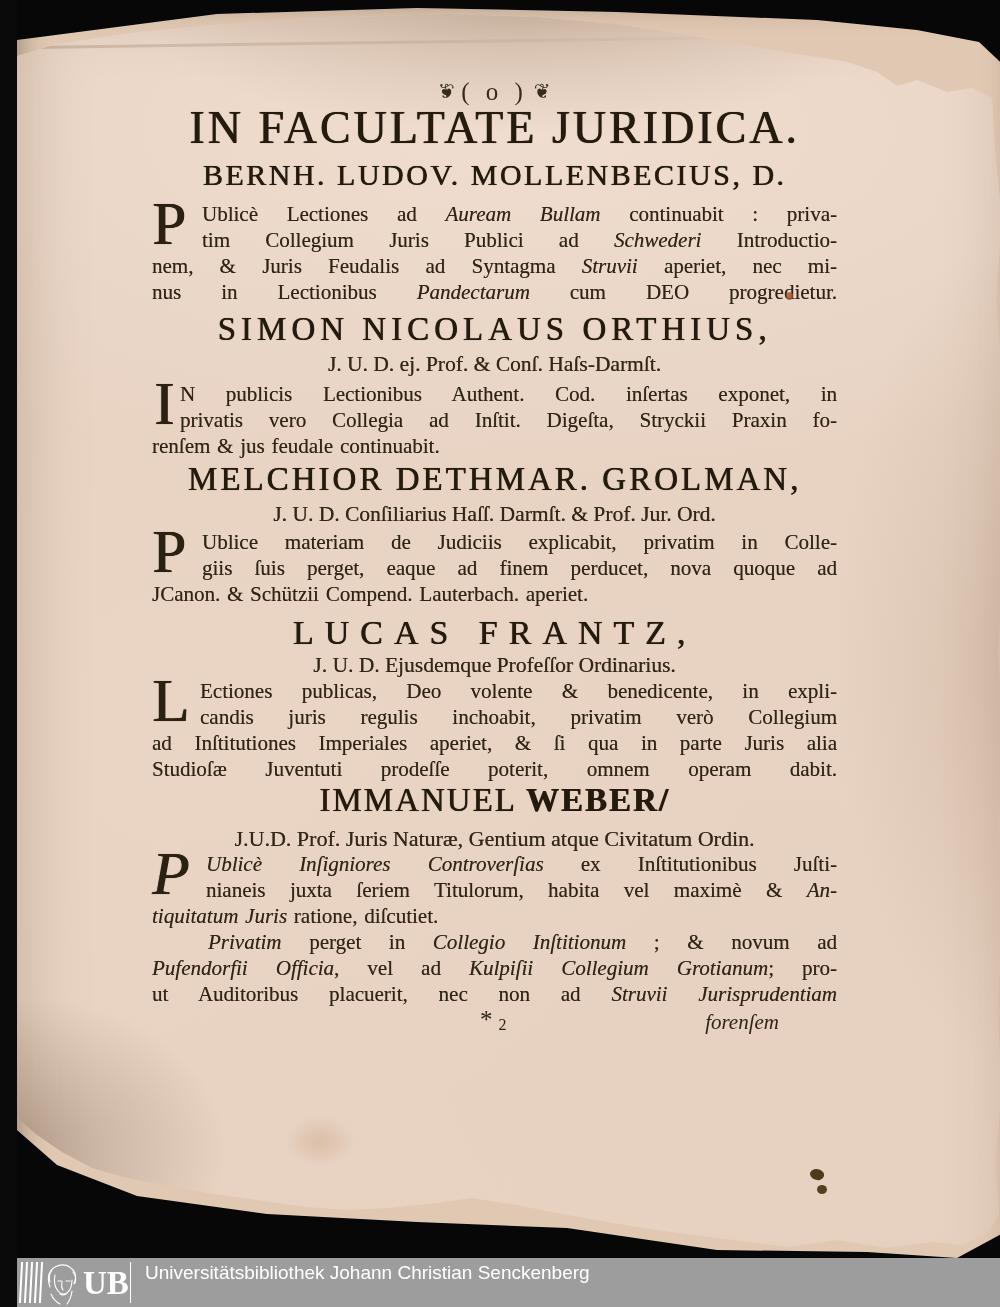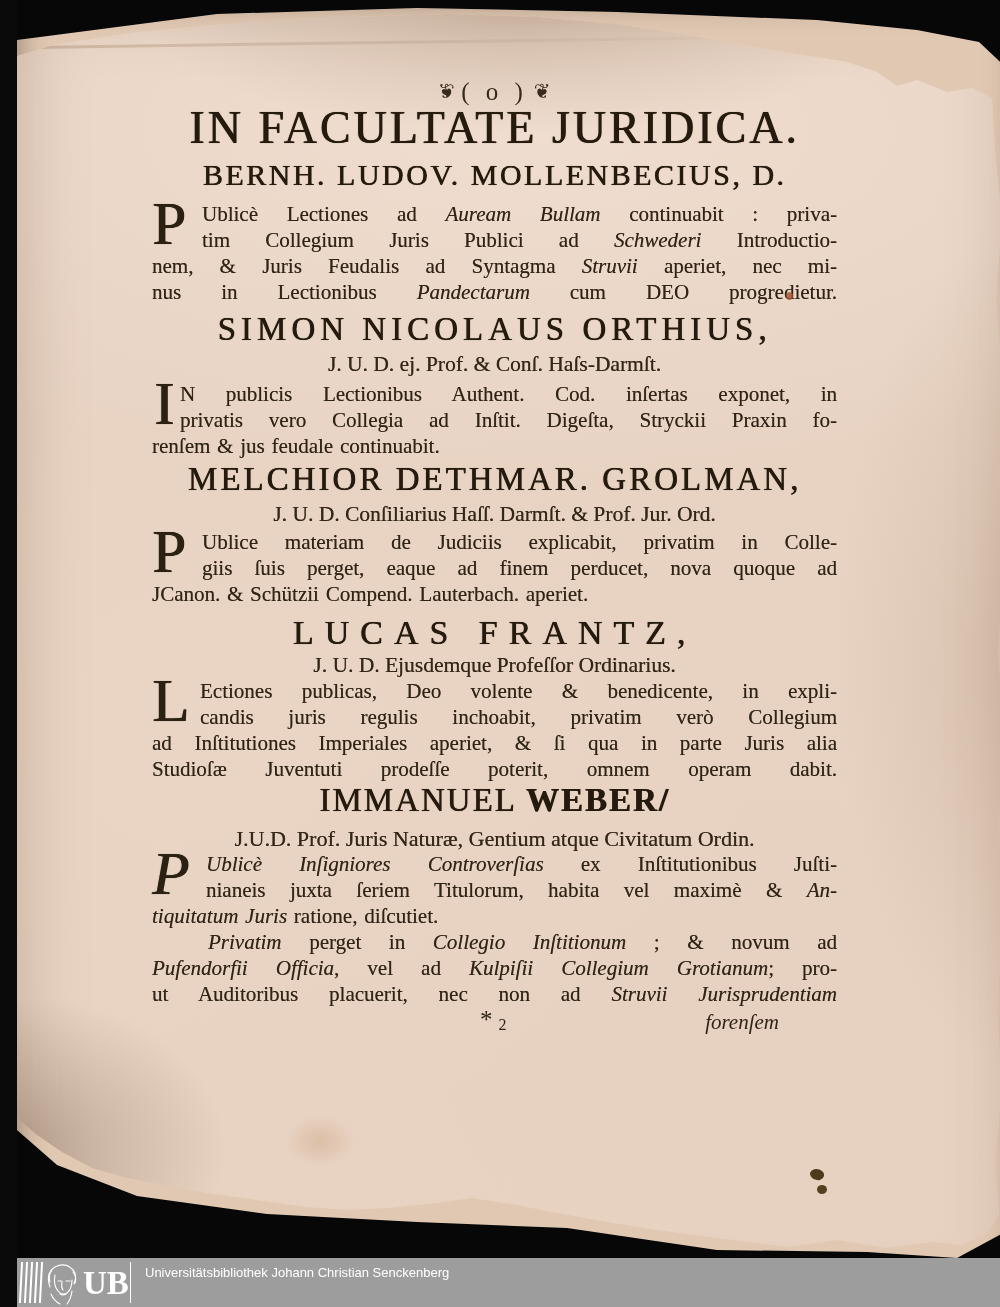--- a/index.html
+++ b/index.html
@@ -97,21 +97,21 @@
   
   .footerbar{position:absolute;left:0;bottom:0;width:1000px;height:49px;background:#9d9d9d;
     font-family:"Liberation Sans","DejaVu Sans",sans-serif;color:#fff;}
   .logo{position:absolute;left:0;top:0;width:118px;height:49px;}
   .spines{position:absolute;left:3px;top:4px;height:41px;display:flex;gap:3px;transform:skewX(-3deg);}
   .spines i{display:block;width:2px;height:100%;background:#fff;}
   .goethe{position:absolute;left:24px;top:3px;}
   .ubtext{position:absolute;left:66px;top:5px;font-family:"Liberation Serif",serif;font-weight:bold;
     font-size:33px;line-height:40px;}
   .logorule{position:absolute;left:113px;top:4px;width:1px;height:41px;background:#fff;}
-  .ftext{position:absolute;left:128px;top:5px;font-size:13px;line-height:19.5px;font-weight:400;}
+  .ftext{position:absolute;left:128px;top:5px;font-size:19px;line-height:19.5px;font-weight:400;}
 </style>
 </head>
 <body>
 
 <div class="stage" style="background: rgb(7, 7, 7); margin-left: 17px;">
   <div class="paper-under"></div>
 
   <div class="paper">
     <div class="crease"></div>
 

